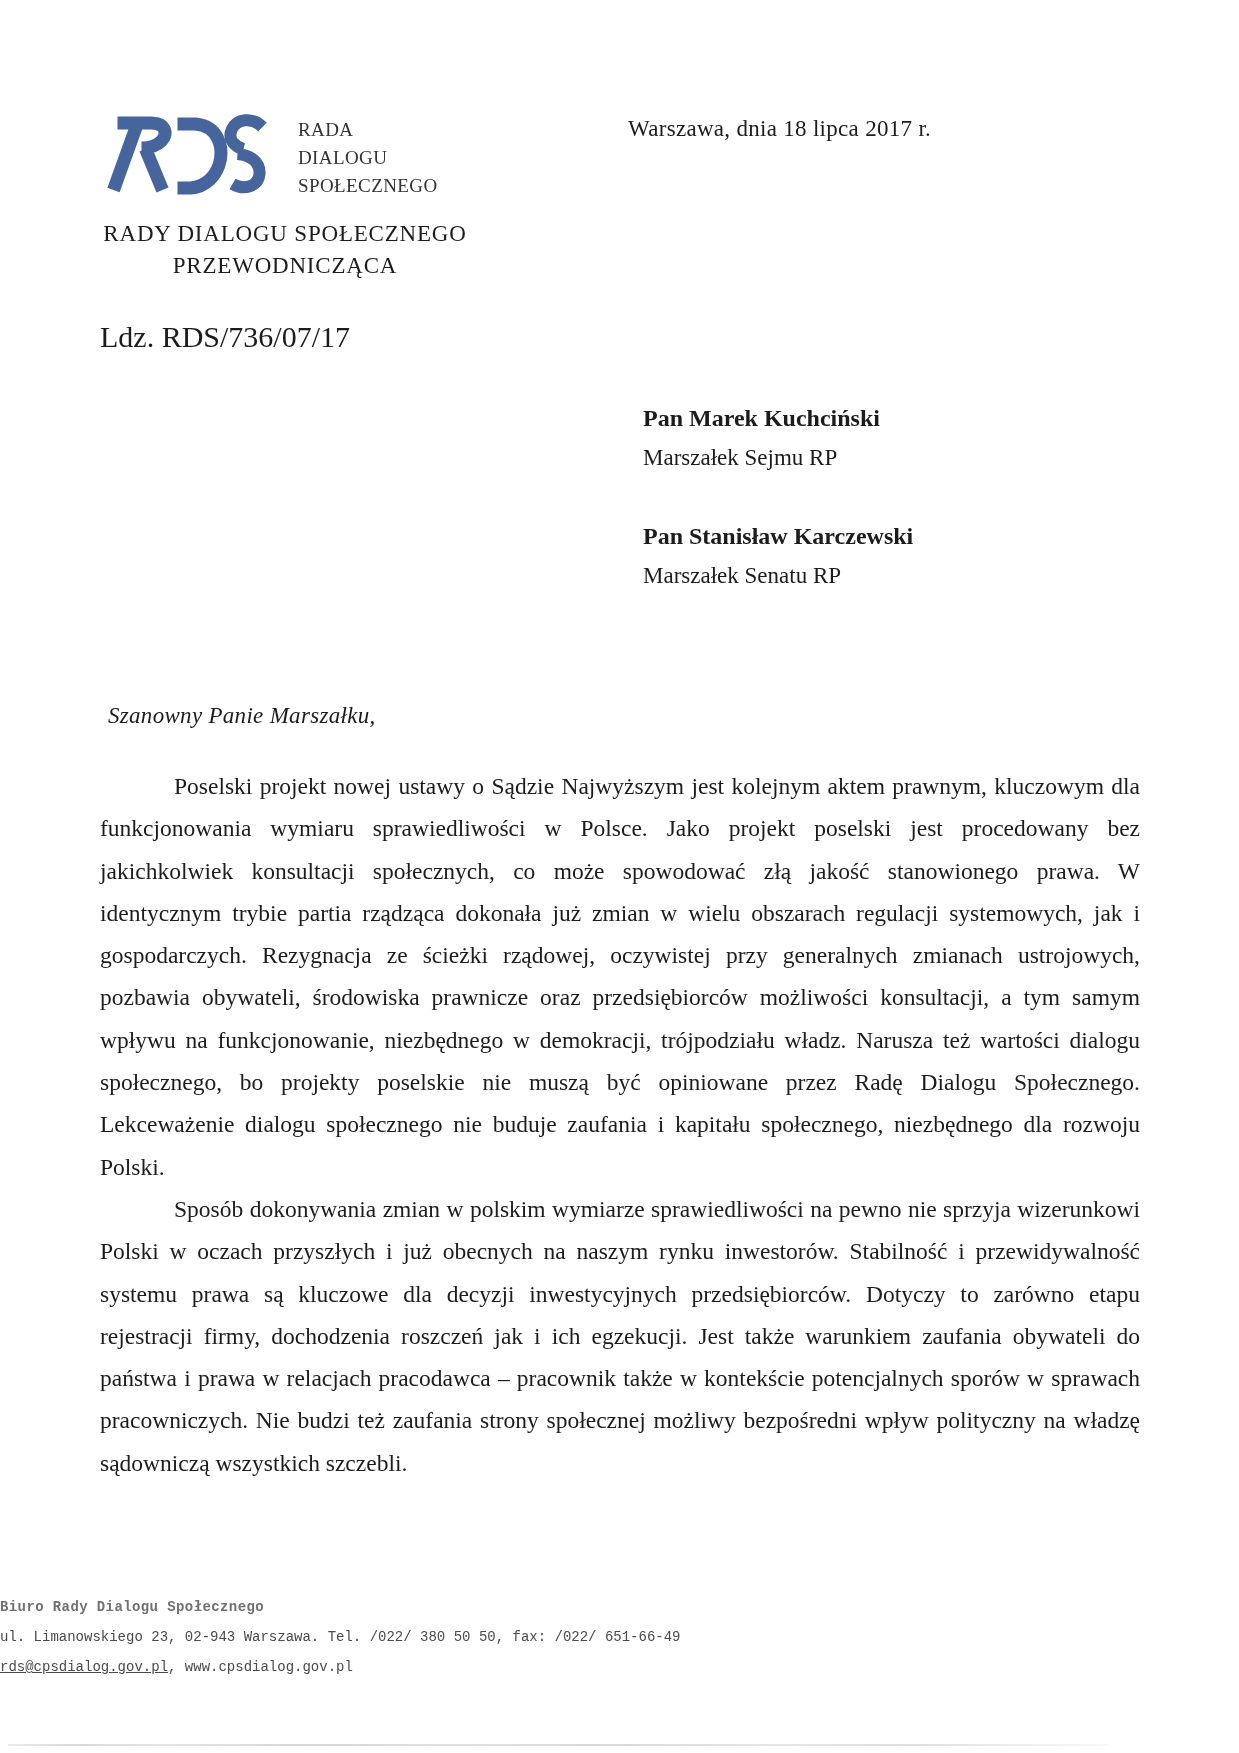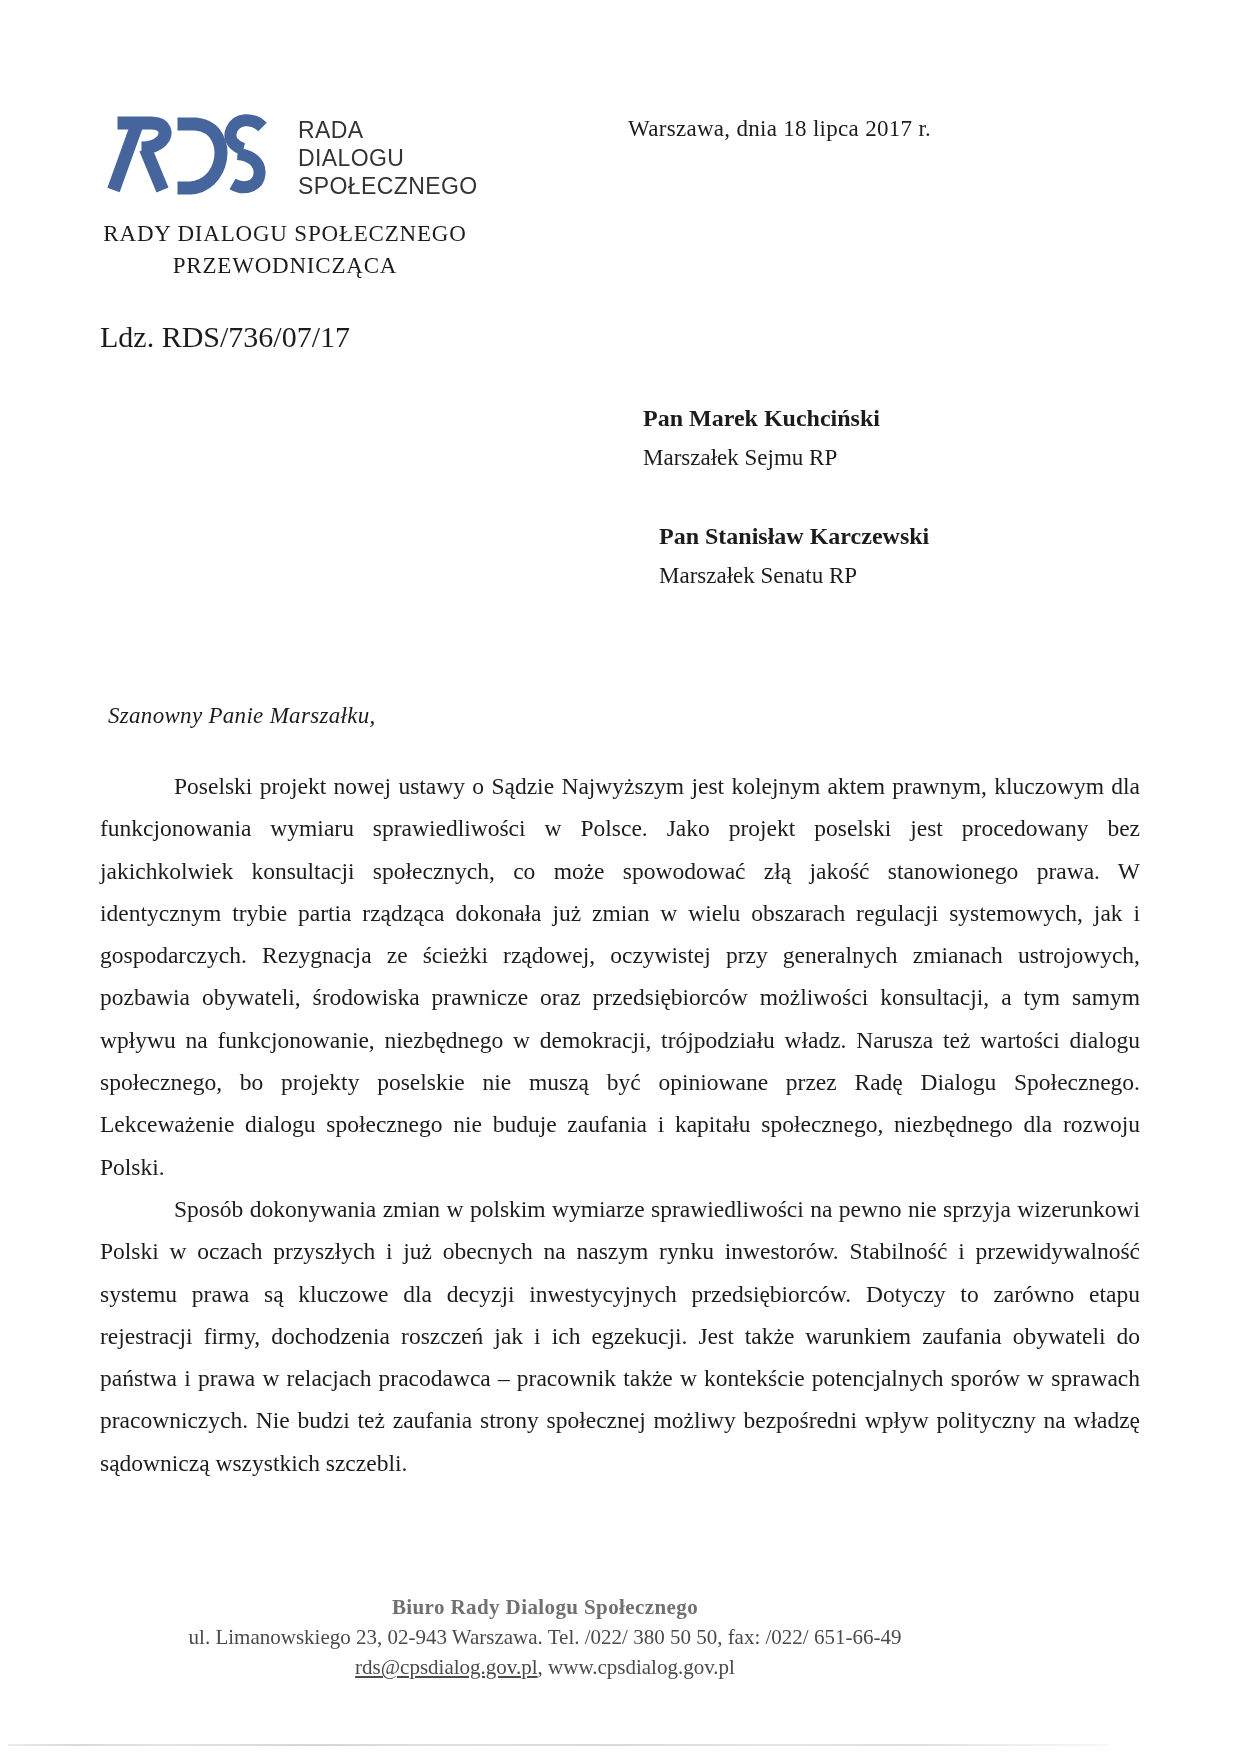--- a/index.html
+++ b/index.html
@@ -16,57 +16,58 @@
     position:absolute;top:86px;left:628px;
     font-size:23px;letter-spacing:.3px;margin-top:30px;
   }
   .logo-row{
     position:absolute;top:110px;left:104px;
     display:flex;align-items:flex-start;
   }
   .logo-svg{display:block;}
   .org{
     margin-left:16px;margin-top:6px;
-    font-family:Liberation Sans, sans-serif;
-    font-size:23px;line-height:28px;
+    font-family:Liberation Serif, serif;
+    font-size:19px;line-height:28px;
     color:#333333;letter-spacing:.4px;
   }
   .titles{
     position:absolute;top:218px;left:55px;width:460px;
     text-align:center;
     font-size:23px;line-height:32px;letter-spacing:.8px;
   }
   .sender-name{
     margin-top:12px;
     font-size:25px;font-weight:bold;font-style:italic;letter-spacing:.2px;
   }
   .ldz{
     position:absolute;top:320px;left:100px;
     font-size:30px;
   }
   .addressees{position:absolute;top:398px;left:643px;}
   .addr-name{font-size:24px;font-weight:bold;line-height:40px;}
   .addr-role{font-size:23px;line-height:40px;}
-  .addr2{margin-top:38px;margin-left:16px;}
+  .addr2{margin-top:38px;}
   .salutation{
     position:absolute;top:703px;left:108px;
     font-size:23px;font-style:italic;letter-spacing:.3px;
   }
   .body-text{
     position:absolute;top:765px;left:100px;width:1040px;
     font-size:23.5px;line-height:42.3px;
     text-align:justify;
   }
   .body-text p{margin:0;text-indent:74px;}
   .body-text p + p{}
   .footer{
     position:absolute;top:1592px;left:0;width:1090px;
-    text-align:center;
-    font-size:21px;line-height:30px;
+    text-align:left;
+    font-size:14px;line-height:30px;
     color:#4a4a4a;
+    font-family:Liberation Mono, monospace;
   }
   .footer-office{font-weight:bold;color:#707070;letter-spacing:.4px;}
   .footer-email{text-decoration:underline;}
   .scan-line{
     position:absolute;top:1744px;left:8px;width:1100px;height:2px;
     background:linear-gradient(90deg,
       #ececec 0%, #d9d9d9 6%, #e4e4e4 14%, #d6d6d6 28%,
       #e0e0e0 40%, #d9d9d9 55%, #e6e6e6 70%, #dedede 82%,
       #efefef 92%, #f7f7f7 100%);
   }

